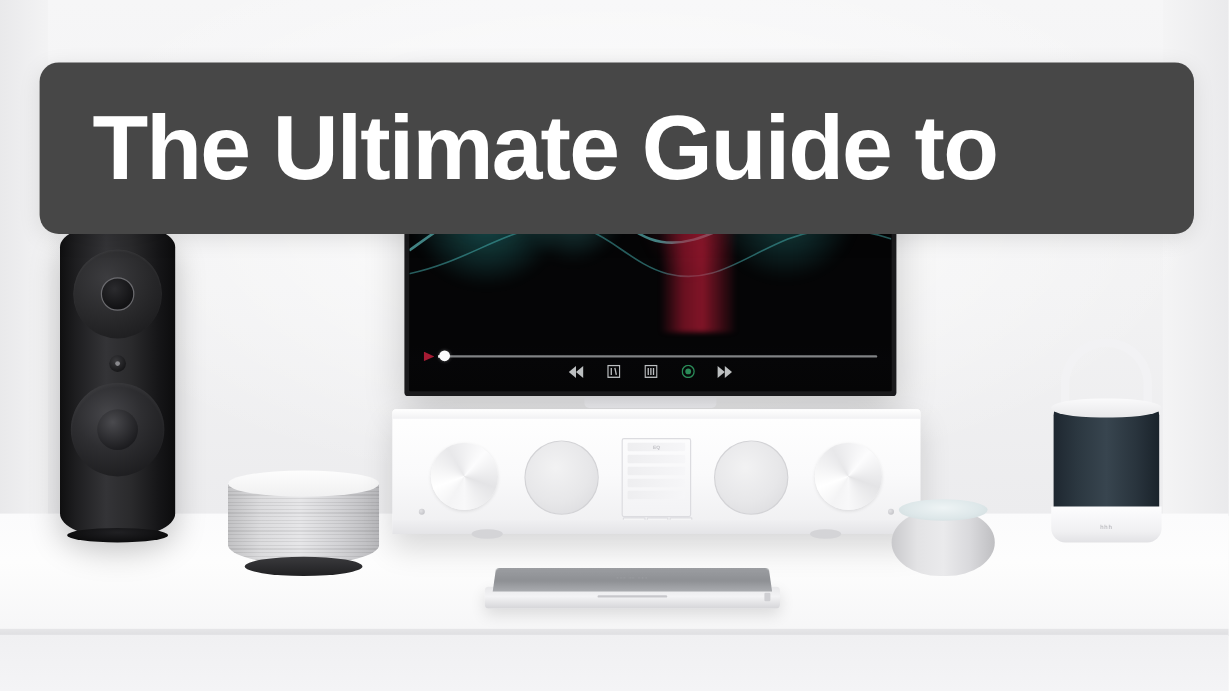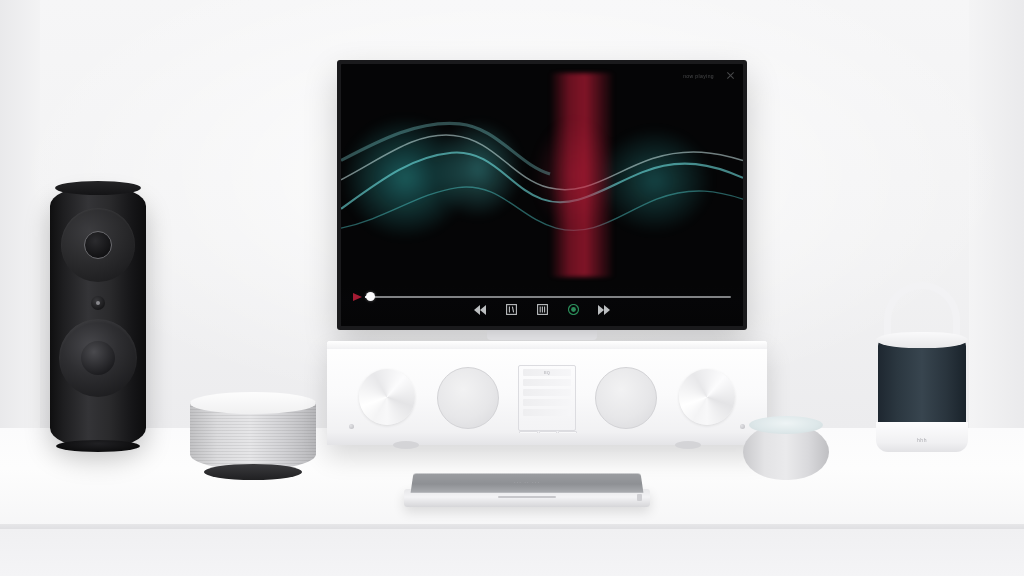--- a/index.html
+++ b/index.html
@@ -726,14 +726,17 @@
   <div class="remote">
     <div class="remote-body">
       <div class="remote-slot"></div>
       <div class="remote-port"></div>
     </div>
     <div class="remote-top">
       <div class="remote-label">···  ·· ···</div>
     </div>
   </div>
 
+  <div class="banner">
+    <div class="banner-title">The Ultimate Guide to</div>
+  </div>
 
 </div>
 
 </body></html>

